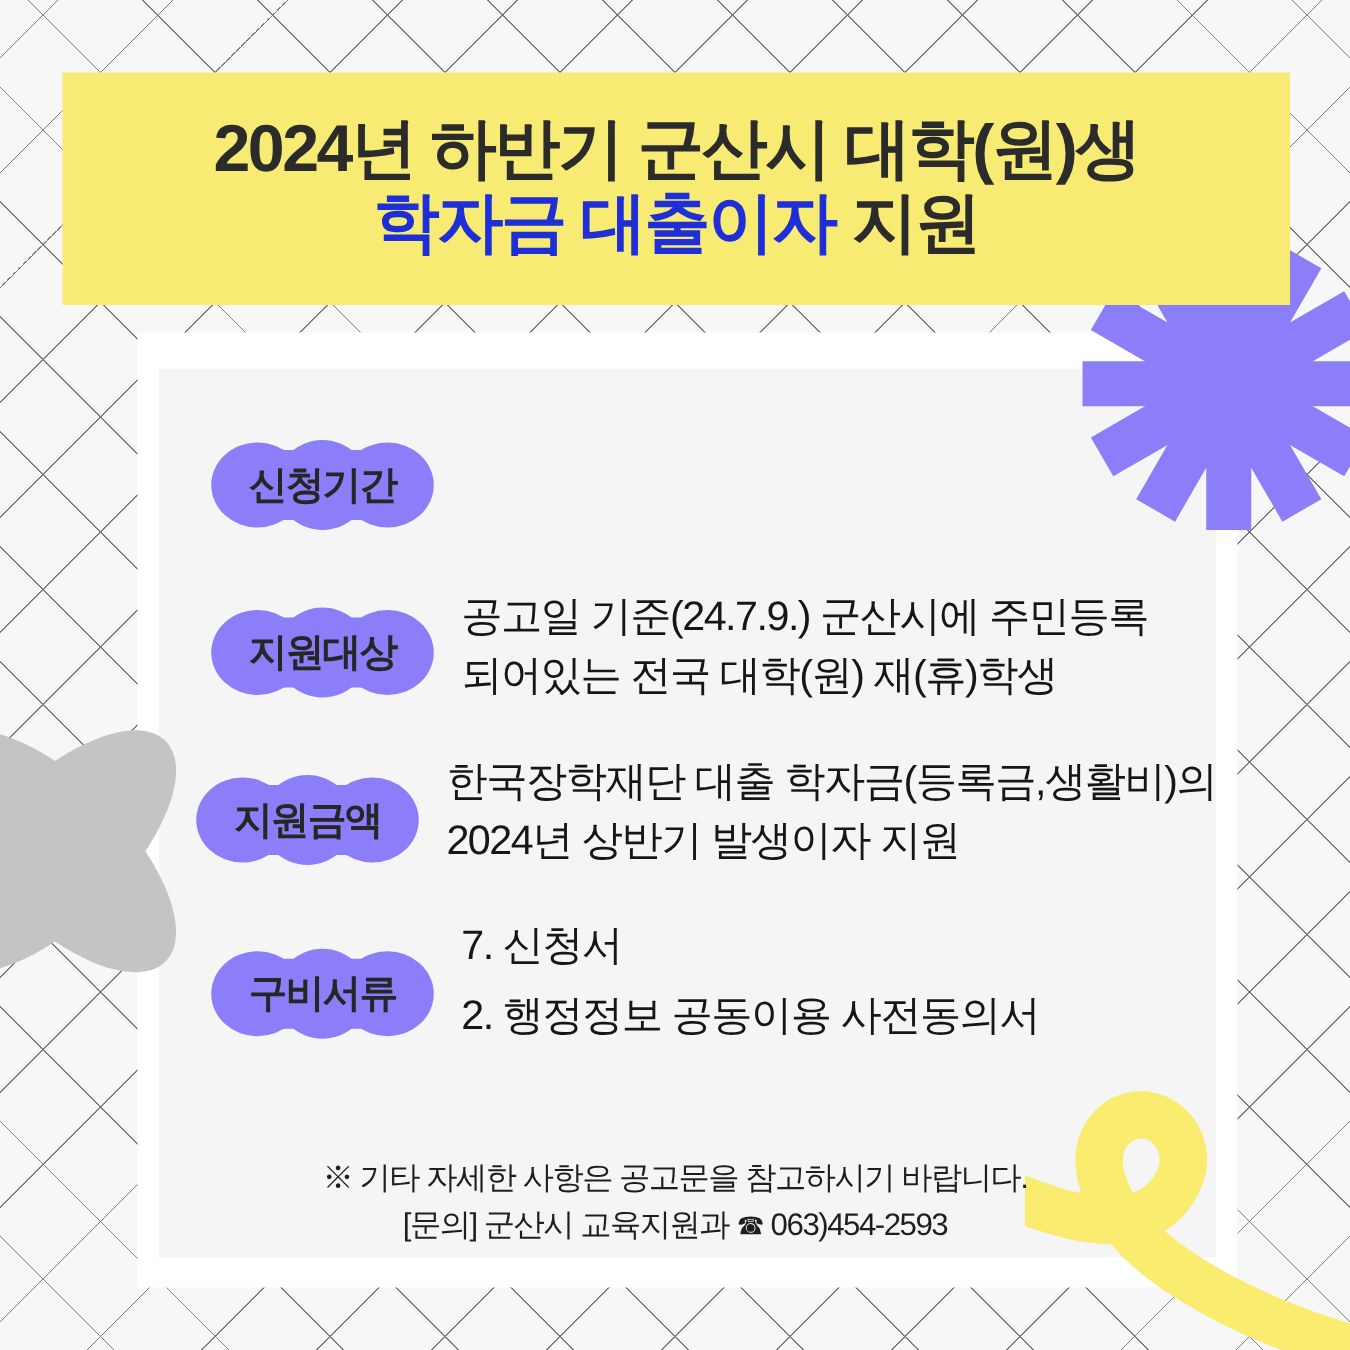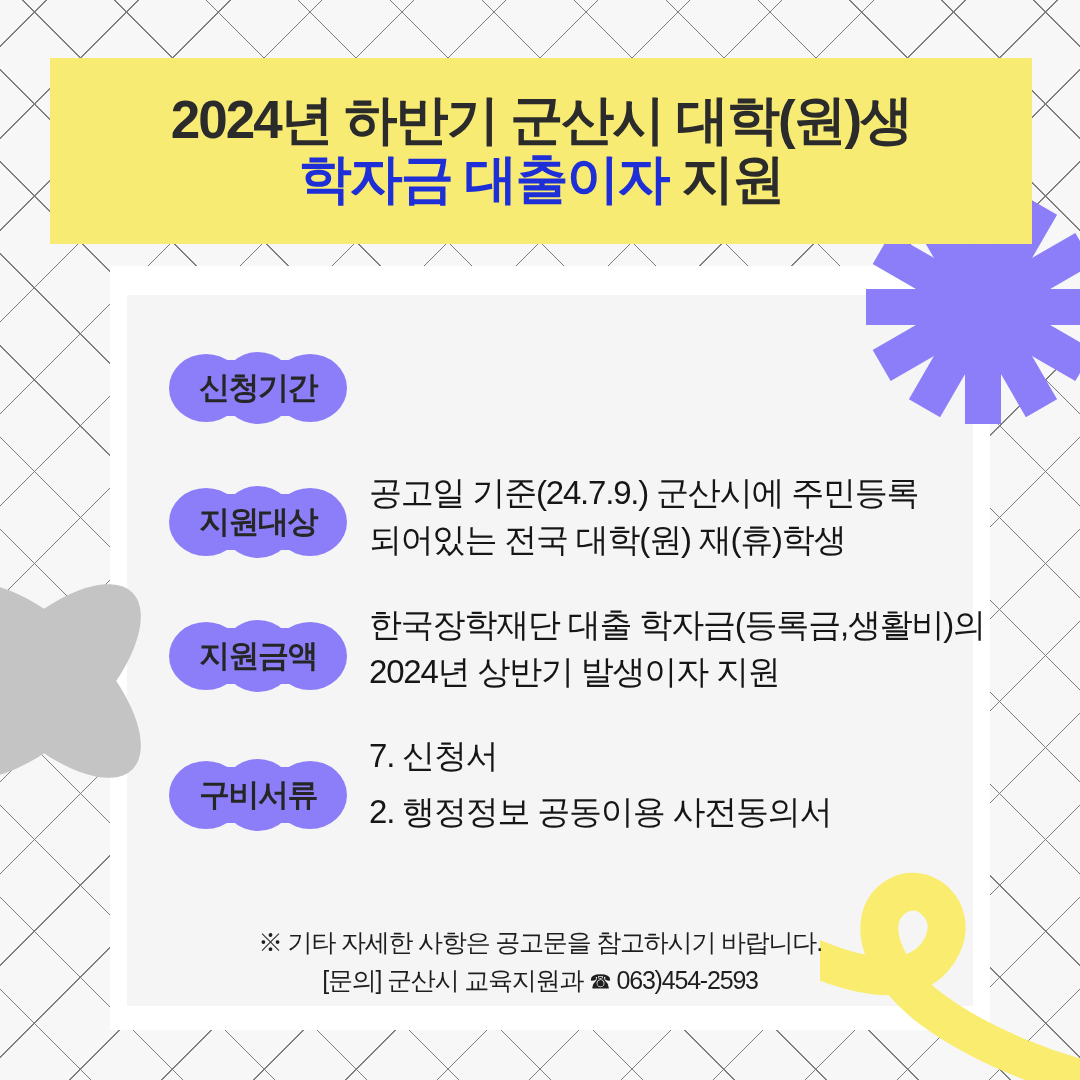--- a/index.html
+++ b/index.html
@@ -115,21 +115,21 @@
   }
 
   .row {
     display:flex;
     align-items:flex-start;
     padding-left:42px;
     margin-bottom:34px;
   }
   .row.r1 { margin-bottom:44px;gap:13px; }
   .row.r2 { margin-bottom:36px; }
-  .row.r3 { margin-bottom:36px; }
+  .row.r3 { margin-bottom:36px;justify-content:flex-end; }
   .row.r4 { margin-bottom:0; }
 
   
   .badge {
     position:relative;
     flex:0 0 auto;
     width:178px; height:72px;
     margin-right:22px;
   }
   .badge .blob {

